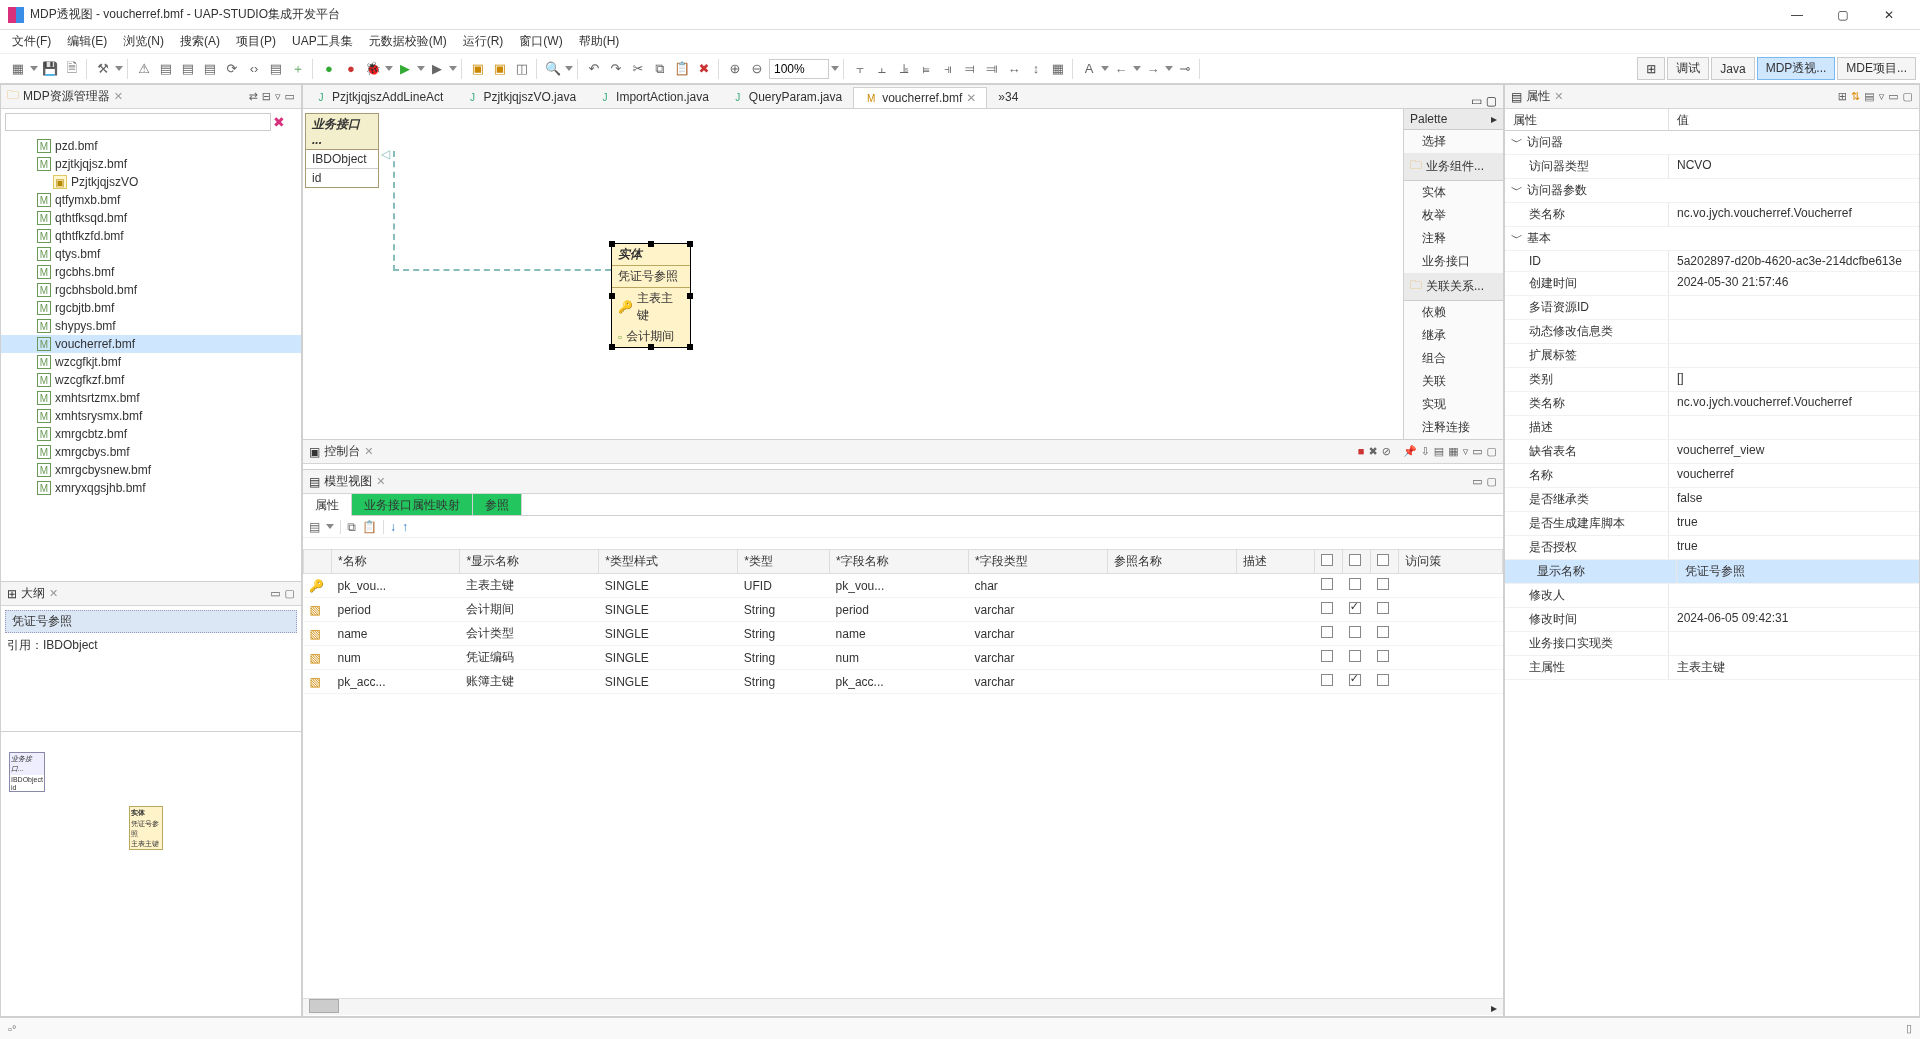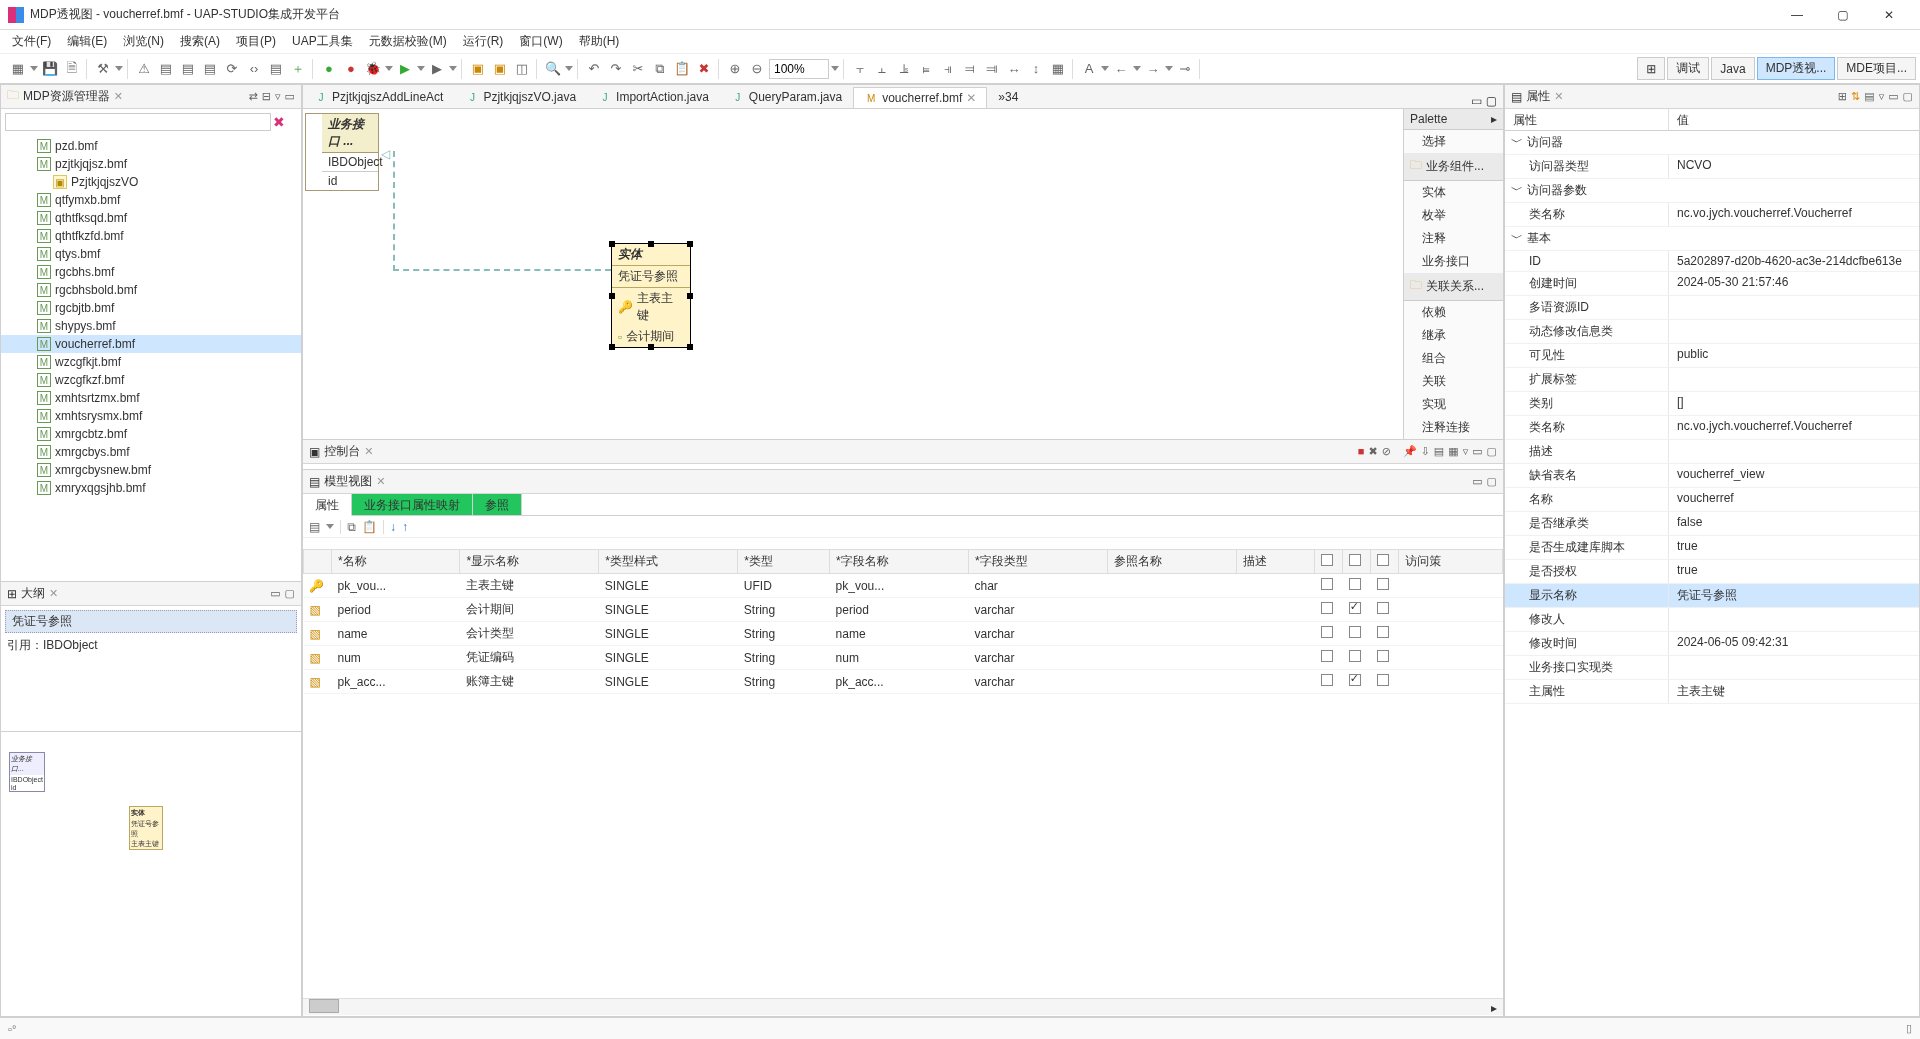--- a/index.html
+++ b/index.html
@@ -38,21 +38,21 @@
 .editor-tabs { height: 24px; display: flex; align-items: flex-end; background: #f5f5f5; border-bottom: 1px solid #d0d0d0; overflow: hidden; }
 .editor-tab { padding: 3px 10px; border: 1px solid transparent; display: flex; align-items: center; gap: 4px; cursor: pointer; font-size: 12px; white-space: nowrap; }
 .editor-tab.active { background: #fff; border-color: #d0d0d0; border-bottom: 1px solid #fff; margin-bottom: -1px; }
 .editor-tab .tab-icon { width: 14px; height: 14px; display: inline-flex; align-items: center; justify-content: center; font-size: 10px; }
 .editor-canvas { flex: 1; position: relative; background: #fff; display: flex; }
 .canvas-main { flex: 1; position: relative; overflow: hidden; }
 .canvas-palette { width: 100px; border-left: 1px solid #d0d0d0; background: #fafafa; overflow: auto; }
 .pal-hdr { background: #eaeaea; padding: 3px 6px; border-bottom: 1px solid #ccc; display: flex; align-items: center; gap: 4px; font-size: 12px; }
 .pal-item { padding: 3px 6px 3px 18px; cursor: pointer; font-size: 12px; display: flex; align-items: center; gap: 4px; }
 
-.diagram-box { position: absolute; border: 1px solid #a89a74; background: #fff; font-size: 12px; padding-left: 16px; }
+.diagram-box { position: absolute; border: 1px solid #a89a74; background: #fff; font-size: 12px; }
 .diagram-box .db-hdr { background: #f3eecb; padding: 2px 6px; font-style: italic; font-weight: bold; border-bottom: 1px solid #a89a74; }
 .diagram-box .db-row { padding: 2px 6px; }
 .entity-box { position: absolute; border: 1px dashed #555; background: #fff3c9; }
 .entity-box.selected { border: 1px solid #000; }
 .entity-box .eb-hdr { padding: 2px 6px; font-weight: bold; font-style: italic; border-bottom: 1px solid #b9a85e; }
 .entity-box .eb-title { padding: 2px 6px; border-bottom: 1px solid #b9a85e; }
 .entity-box .eb-field { padding: 2px 6px; display: flex; align-items: center; gap: 4px; }
 .sel-handle { position: absolute; width:6px; height:6px; background:#000; }
 
 .dotted-link { position: absolute; border-left: 2px dashed #8bb; border-bottom: 2px dashed #8bb; }
@@ -73,21 +73,21 @@
 .chk { display: inline-block; width: 12px; height: 12px; border: 1px solid #888; background: #fff; position: relative; }
 .chk.on::after { content: '✓'; position: absolute; top: -3px; left: 0; font-size: 11px; }
 
 .right-col { width: 416px; display: flex; flex-direction: column; }
 .props-header-row { height: 22px; display: flex; border-bottom: 1px solid #d0d0d0; background: #fff; }
 .props-header-row div { padding: 3px 8px; font-size: 12px; }
 .props-header-row div:first-child { width: 164px; border-right: 1px solid #e0e0e0; }
 .props-table { flex: 1; overflow: auto; }
 .prop-group { padding: 3px 6px; background: #fff; border-bottom: 1px solid #f1f1f1; cursor: pointer; display: flex; align-items: center; gap: 4px; font-size: 12px; }
 .prop-row { display: flex; border-bottom: 1px solid #f1f1f1; font-size: 12px; }
-.prop-row.selected { background: #cfe6ff; }
+.prop-row.selected { background: #cfe6ff; padding-left: 8px; }
 .prop-row .pk { width: 164px; padding: 3px 6px 3px 24px; border-right: 1px solid #e8e8e8; }
 .prop-row .pv { flex: 1; padding: 3px 8px; }
 
 .tree { padding: 2px 0; overflow: auto; flex: 1; }
 .tree-item { padding: 1px 4px 1px 36px; display: flex; align-items: center; gap: 4px; cursor: pointer; font-size: 12px; height: 18px; }
 .tree-item.selected { background: #cfe6ff; }
 .tree-icon { width: 14px; height: 14px; display: inline-flex; align-items: center; justify-content: center; font-size: 10px; color: #6a9955; border: 1px solid #6a9955; }
 .tree-icon.yellow { color: #b58900; border-color: #e0c760; background: #fff6d2; }
 .red-x { color: #d9307b; font-size: 14px; cursor: pointer; }
 .search-box { width: calc(100% - 30px); height: 18px; border: 1px solid #ccc; margin: 2px; }
@@ -629,24 +629,20 @@
           </div>
           <div class="prop-row">
             <div class="pk">多语资源ID</div>
             <div class="pv"></div>
           </div>
           <div class="prop-row">
             <div class="pk">动态修改信息类</div>
             <div class="pv"></div>
           </div>
           <div class="prop-row">
-            <div class="pk">可见性</div>
-            <div class="pv">public</div>
-          </div>
-          <div class="prop-row">
             <div class="pk">扩展标签</div>
             <div class="pv"></div>
           </div>
           <div class="prop-row">
             <div class="pk">类别</div>
             <div class="pv">[]</div>
           </div>
           <div class="prop-row">
             <div class="pk">类名称</div>
             <div class="pv">nc.vo.jych.voucherref.Voucherref</div>

